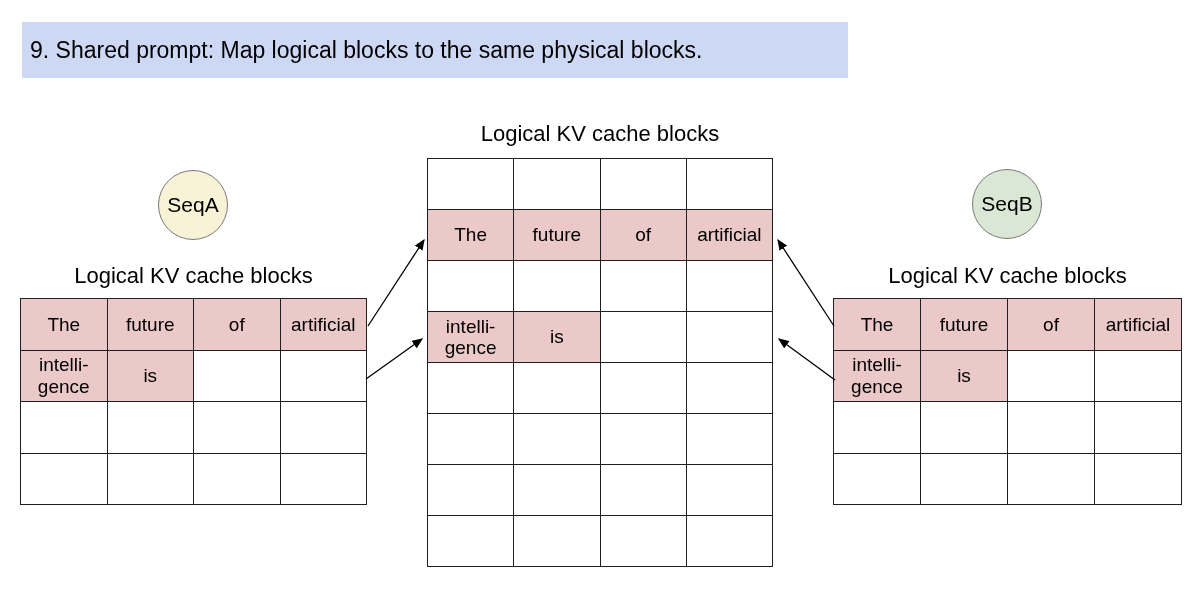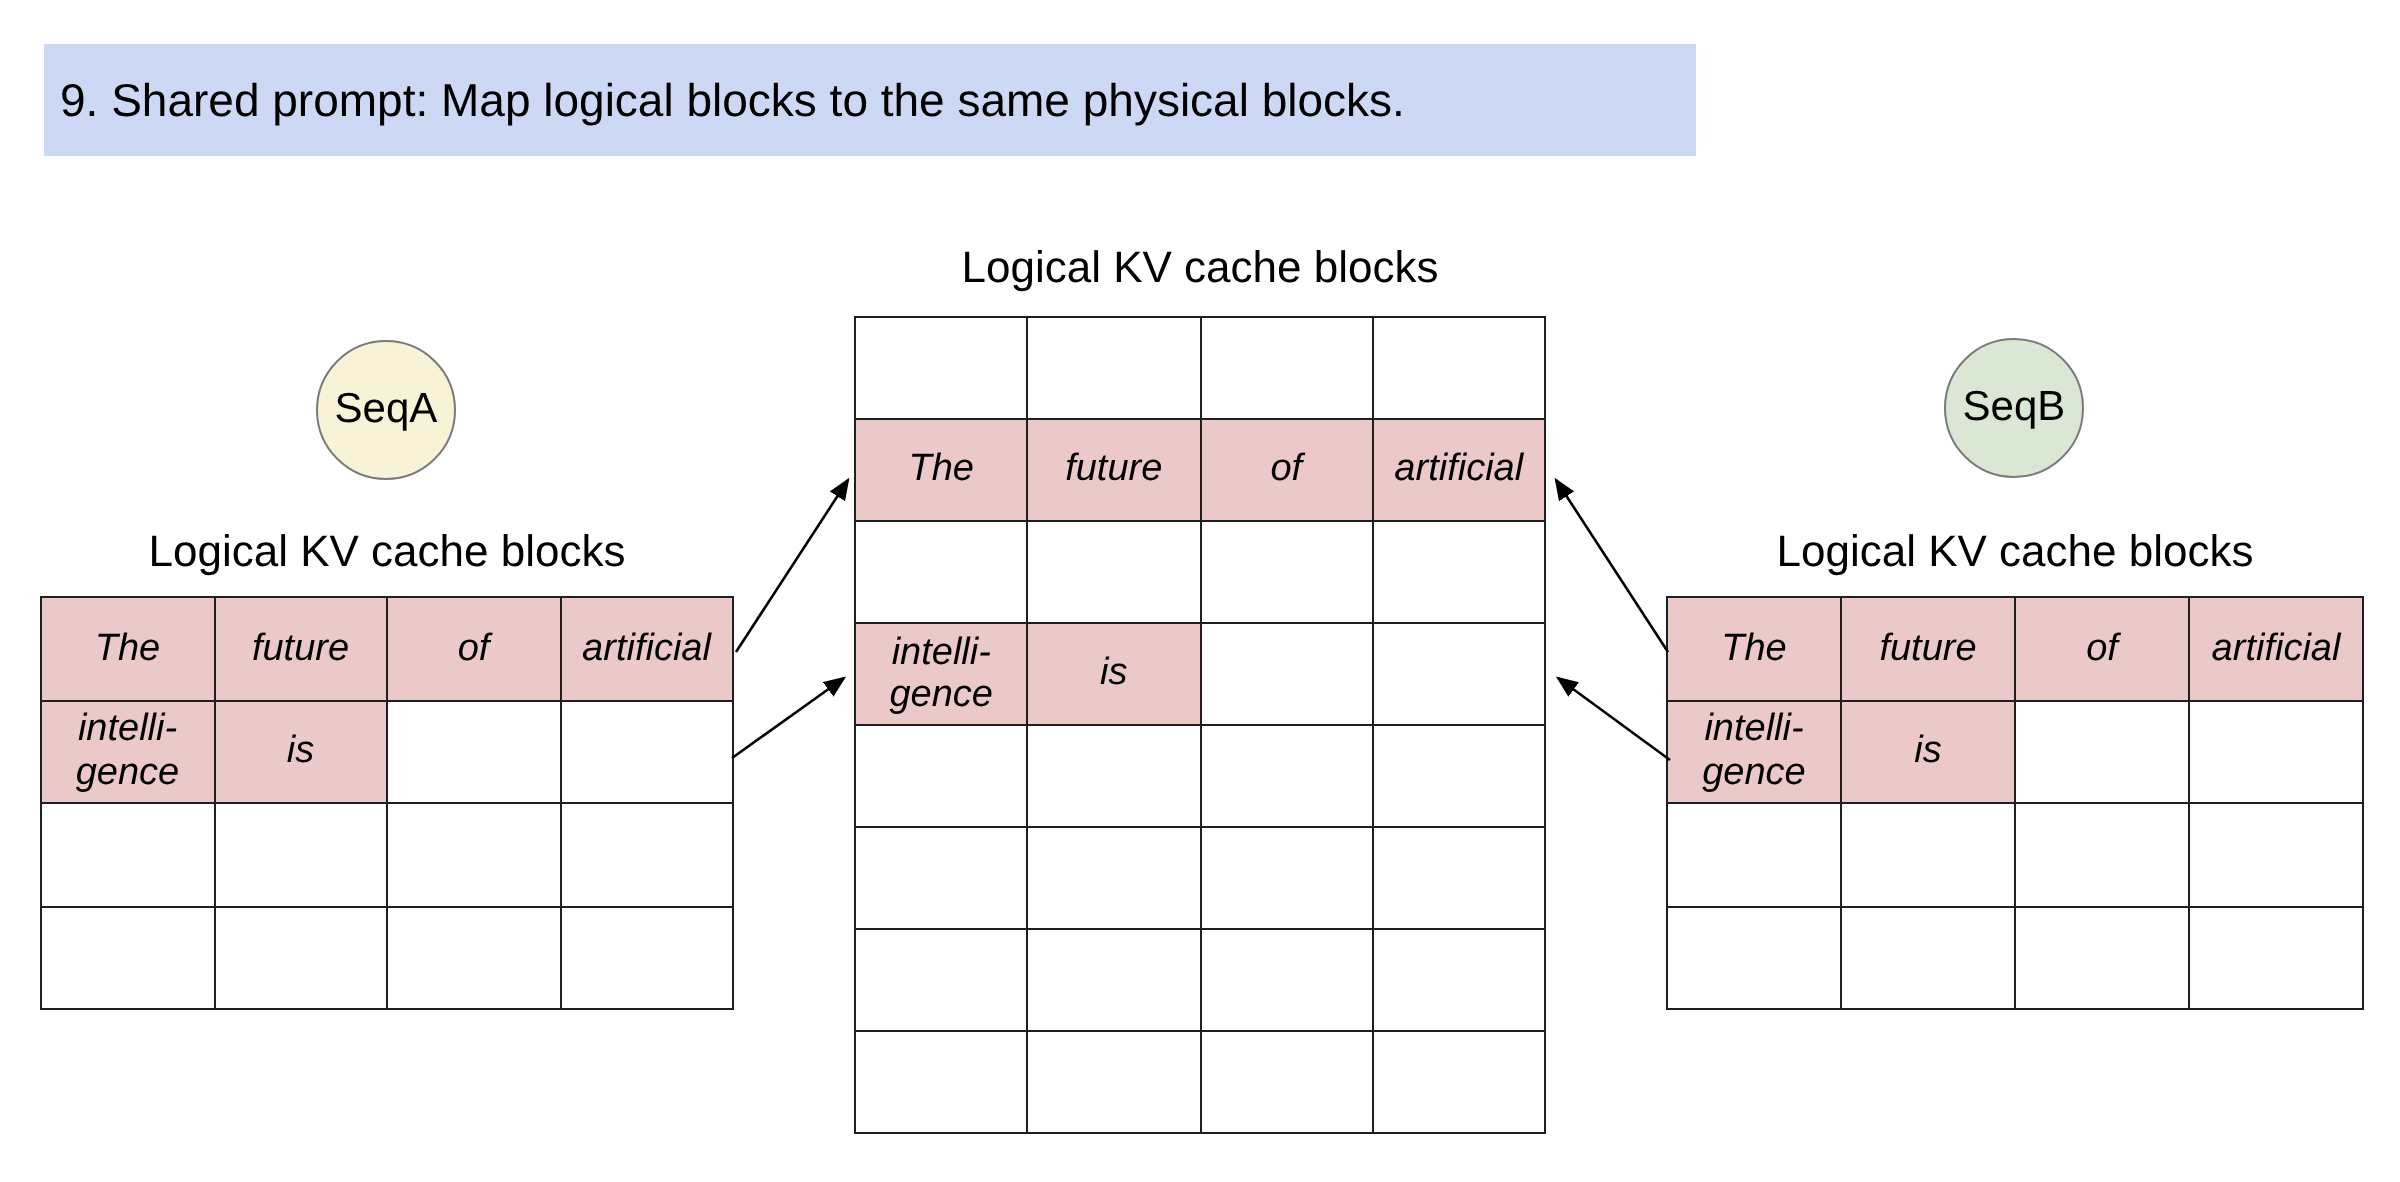--- a/index.html
+++ b/index.html
@@ -15,21 +15,20 @@
     box-sizing:border-box; padding-left:8px; font-size:23px;
   }
   .table-title { position:absolute; text-align:center; font-size:22px; white-space:nowrap; }
   .physical-title { left:427px; top:121px; width:346px; }
   .logical-a-title { left:20px;  top:263px; width:347px; }
   .logical-b-title { left:833px; top:263px; width:349px; }
   .grid {
     position:absolute; display:grid; box-sizing:border-box;
     border-left:1.4px solid var(--border); border-top:1.4px solid var(--border);
     background:#a21caf;
-    font-style:italic;
   }
   .physical-grid { left:427px; top:158px; width:346px; height:409px; }
   .logical-a-grid { left:20px;  top:298px; width:347px; height:207px; }
   .logical-b-grid { left:833px; top:298px; width:349px; height:207px; }
   .cell {
     border-right:1.4px solid var(--border); border-bottom:1.4px solid var(--border);
     display:flex; align-items:center; justify-content:center;
     font-size:19px; line-height:1.12; text-align:center; white-space:pre-line;
     box-sizing:border-box; background:#fff;
   }

